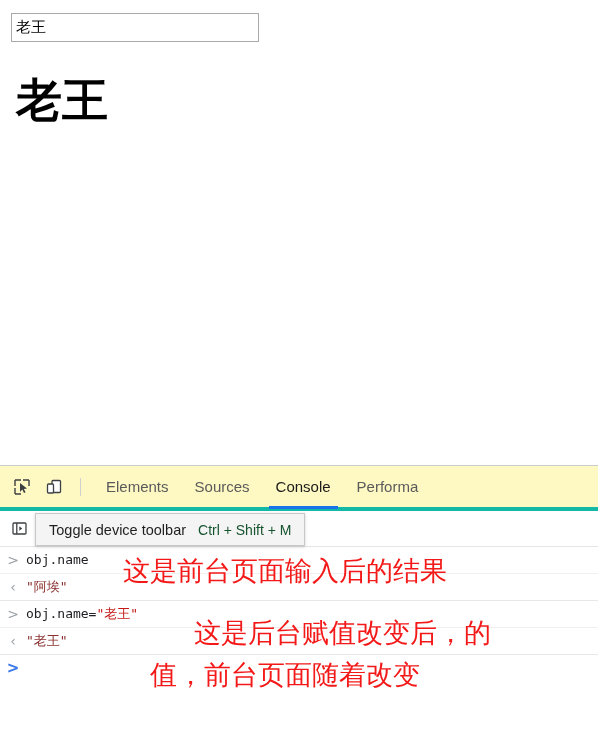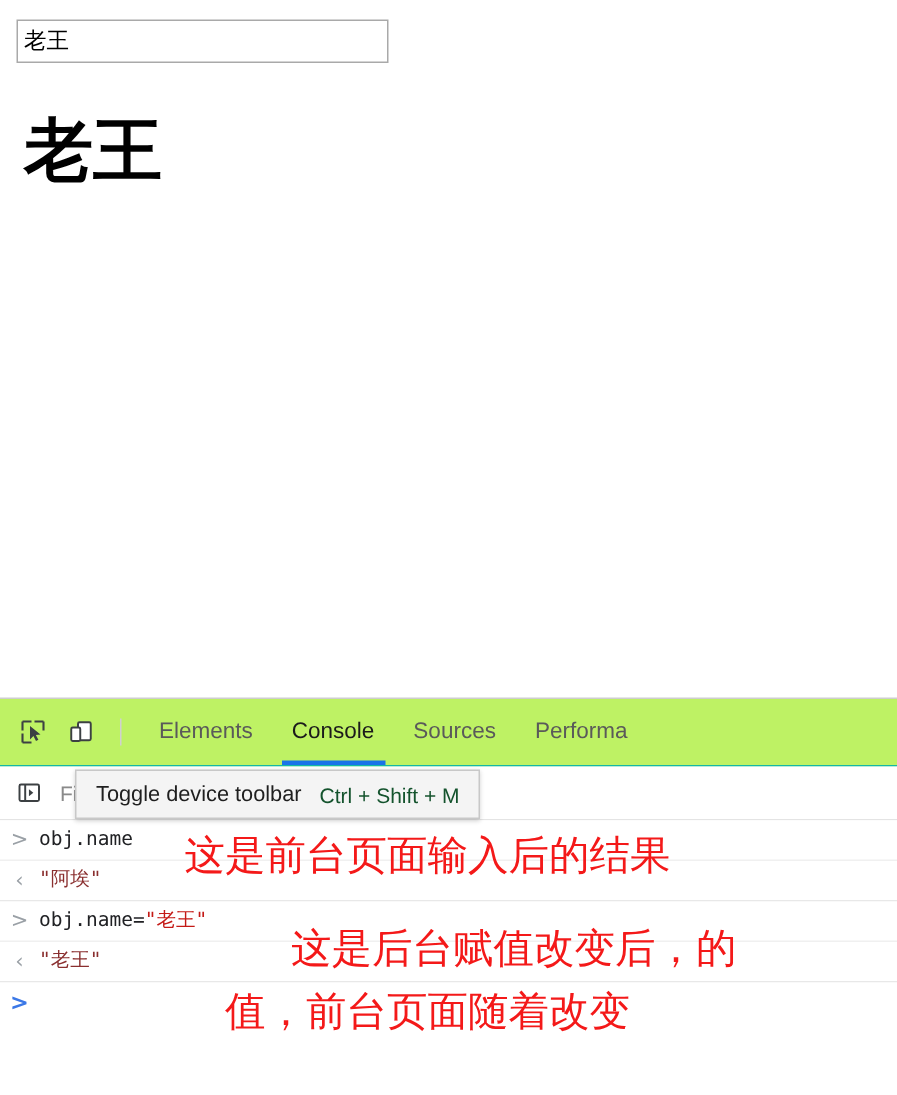--- a/index.html
+++ b/index.html
@@ -63,22 +63,22 @@
     border-top: 1px solid #cdcdcd;
     box-sizing: border-box;
     overflow: hidden;
   }
 
   
   #tabbar {
     position: relative;
     height: 45px;
     box-sizing: border-box;
-    background: #bef264;
-    border-bottom: 1px solid #14b8a6;
+    background: #fef9c3;
+    border-bottom: 4px solid #14b8a6;
     display: flex;
     align-items: center;
     padding-left: 8px;
   }
   .tool-icon {
     width: 28px;
     height: 28px;
     display: inline-flex;
     align-items: center;
     justify-content: center;
@@ -146,21 +146,21 @@
     background: transparent;
     font-family: "Liberation Sans", "DejaVu Sans", sans-serif;
     font-size: 14px;
     color: #202124;
   }
   #filter-input::placeholder { color: #8a8a8a; }
 
   
   #tooltip {
     position: absolute;
-    left: 50px;
+    left: 35px;
     top: 513px;
     height: 33px;
     box-sizing: border-box;
     background: #f4f4f4;
     border: 1px solid #c8c8c8;
     box-shadow: 0 1px 3px rgba(0,0,0,.18);
     display: flex;
     align-items: center;
     padding: 0 13px;
     z-index: 50;
@@ -253,22 +253,22 @@
     <span class="tool-icon">
       <svg width="18" height="18" viewBox="0 0 18 18" aria-hidden="true">
         <rect x="7" y="2.5" width="8.5" height="12" rx="1" stroke="#3c4043" stroke-width="1.3" fill="#ffffff"></rect>
         <rect x="2.5" y="6" width="6" height="9" rx="1" stroke="#3c4043" stroke-width="1.3" fill="#ffffff"></rect>
       </svg>
     </span>
 
     <span class="tab-sep"></span>
 
     <div class="tab">Elements</div>
+    <div class="tab">Sources</div>
     <div class="tab active">Console</div>
-    <div class="tab">Sources</div>
     <div class="tab">Performa</div>
   </div>
 
   <div id="console-toolbar">
     <span id="sidebar-toggle">
       <svg width="17" height="17" viewBox="0 0 17 17" aria-hidden="true">
         <rect x="2" y="3" width="13" height="11" rx="1" stroke="#3c4043" stroke-width="1.3" fill="none"></rect>
         <line x1="5.8" y1="3" x2="5.8" y2="14" stroke="#3c4043" stroke-width="1.3"></line>
         <path d="M8.3 6.2 L11.2 8.5 L8.3 10.8 Z" fill="#3c4043"></path>
       </svg>

